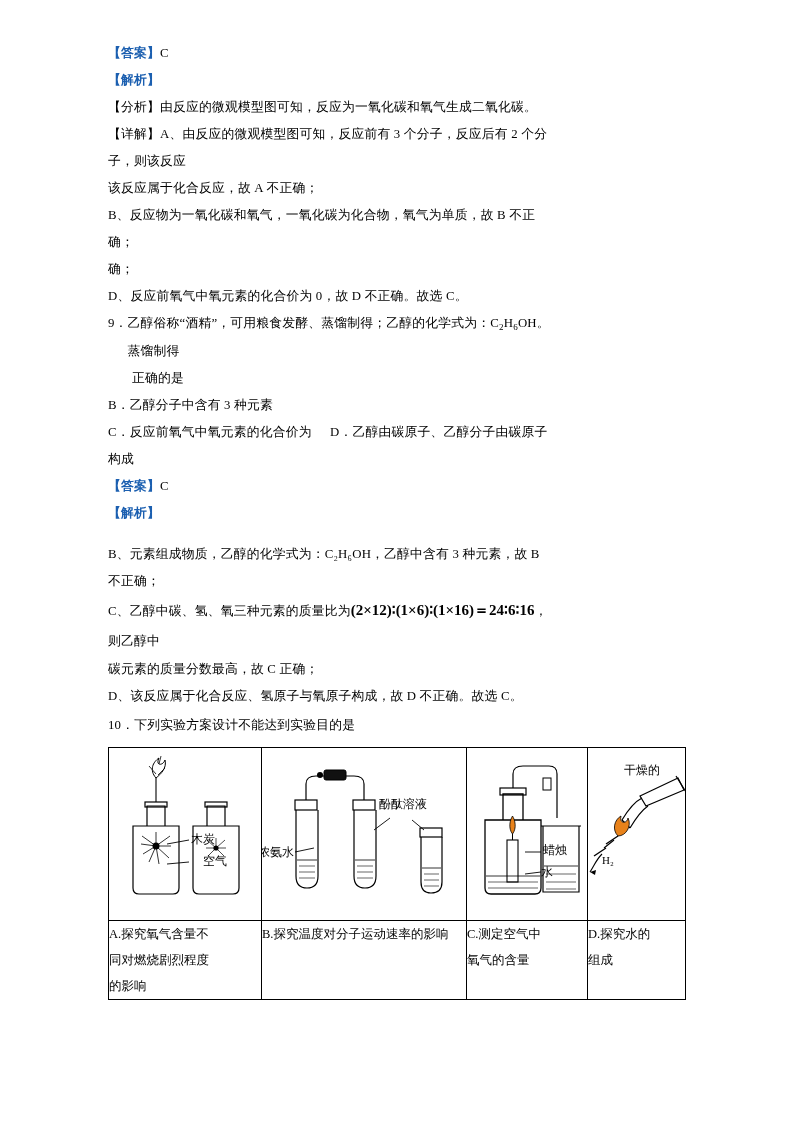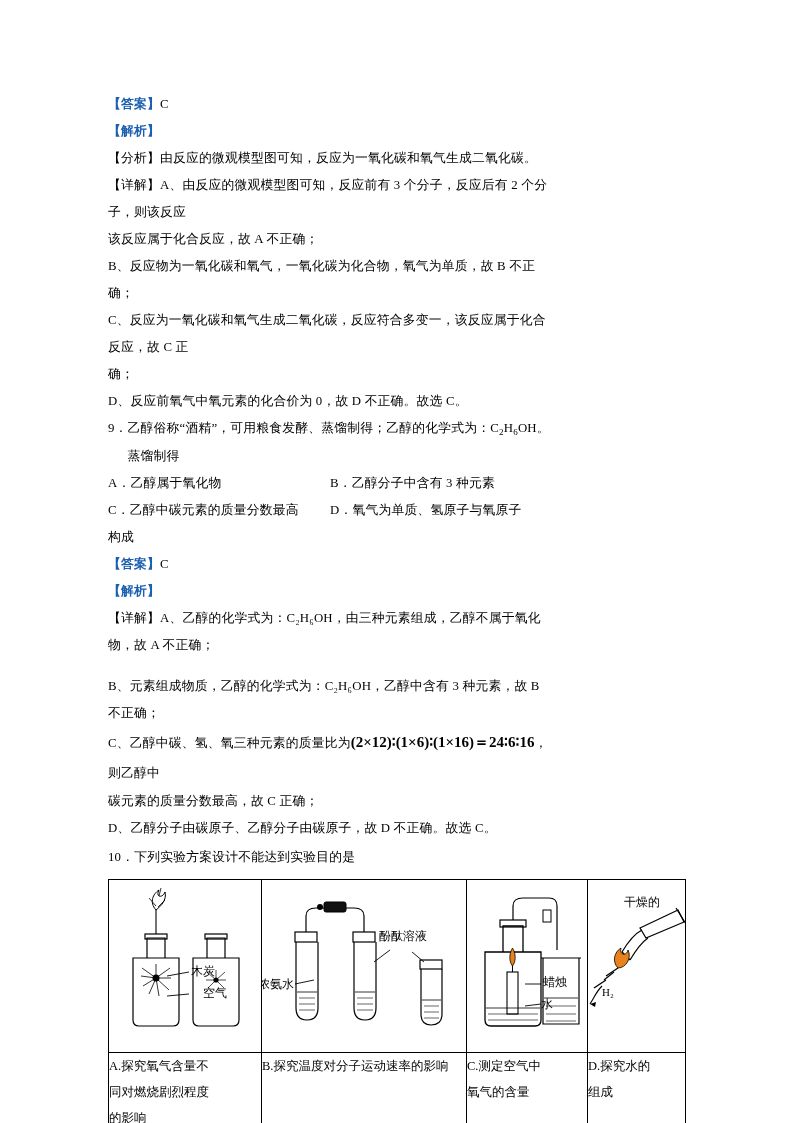--- a/index.html
+++ b/index.html
@@ -7,21 +7,21 @@
     width:794px;height:1123px;
     background:#ffffff;
     font-family:"Liberation Serif", serif;
     color:#000;
     -webkit-font-smoothing:antialiased;
   }
   .page{
     position:relative;
     width:660px;height:1123px;
     box-sizing:border-box;
-    padding:91px 108px 0 108px;
+    padding:40px 108px 0 108px;
   }
   .line{
     font-size:12.8px;
     line-height:27px;
     letter-spacing:0.2px;
   }
   .blue{ color:#1b5fb0; font-weight:bold; }
   .row-q{ display:flex; }
   .q-num{ flex:0 0 auto; white-space:pre; }
   .q-body{ flex:1 1 auto; }
@@ -74,53 +74,51 @@
 <div class="page">
 
   <div class="line blue">
     <span>【答案】</span><span class="black" style="color:#000;font-weight:normal">C</span>
   </div>
   <div class="line blue">【解析】</div>
   <div class="line">【分析】由反应的微观模型图可知，反应为一氧化碳和氧气生成二氧化碳。</div>
   <div class="line">【详解】A、由反应的微观模型图可知，反应前有 3 个分子，反应后有 2 个分子，则该反应</div>
   <div class="line">该反应属于化合反应，故 A 不正确；</div>
   <div class="line">B、反应物为一氧化碳和氧气，一氧化碳为化合物，氧气为单质，故 B 不正确；</div>
-  <div class="line">C、反应为一氧化碳和氧气生成二氧化碳，反应符合多变一，该反应属于化合反应，故 C 正</div>
   <div class="line">确；</div>
   <div class="line">D、反应前氧气中氧元素的化合价为 0，故 D 不正确。故选 C。</div>
 
   <div class="line row-q">
     <span class="q-num">9．</span>
     <span class="q-body">
       <span>乙醇俗称“酒精”，可用粮食发酵、蒸馏制得；乙醇的化学式为：C</span><sub>2</sub><span>H</span><sub>6</sub><span>OH。蒸馏制得</span>
     </span>
   </div>
+  <div class="line" style="padding-left:24px">正确的是</div>
 
   <div class="line opts">
-    <span class="opt-l">A．乙醇属于氧化物</span>
     <span class="opt-r">B．乙醇分子中含有 3 种元素</span>
   </div>
   <div class="line opts">
-    <span class="opt-l">C．乙醇中碳元素的质量分数最高</span>
-    <span class="opt-r">D．氧气为单质、氢原子与氧原子</span>
+    <span class="opt-l">C．反应前氧气中氧元素的化合价为</span>
+    <span class="opt-r">D．乙醇由碳原子、乙醇分子由碳原子</span>
   </div>
   <div class="line">构成</div>
 
   <div class="line blue">
     <span>【答案】</span><span style="color:#000;font-weight:normal">C</span>
   </div>
   <div class="line blue">【解析】</div>
-  <div class="line">【详解】A、乙醇的化学式为：C₂H₆OH，由三种元素组成，乙醇不属于氧化物，故 A 不正确；</div>
   <div class="gap"></div>
   <div class="line">B、元素组成物质，乙醇的化学式为：C₂H₆OH，乙醇中含有 3 种元素，故 B 不正确；</div>
   <div class="line" style="line-height:30px">
     <span>C、乙醇中碳、氢、氧三种元素的质量比为</span><span class="frac-inline">(2×12)∶(1×6)∶(1×16)＝24∶6∶16</span><span>，则乙醇中</span>
   </div>
   <div class="line">碳元素的质量分数最高，故 C 正确；</div>
-  <div class="line">D、乙醇分子由碳原子、乙醇分子由碳原子，故 D 不正确。故选 C。</div>
+  <div class="line">D、该反应属于化合反应、氢原子与氧原子构成，故 D 不正确。故选 C。</div>
 
   <div class="line row-q" style="margin-top:2px">
     <span class="q-num">10．</span>
     <span class="q-body">下列实验方案设计不能达到实验目的是</span>
   </div>
 
   <table class="exp-table">
     <tbody>
         <tr>
 

